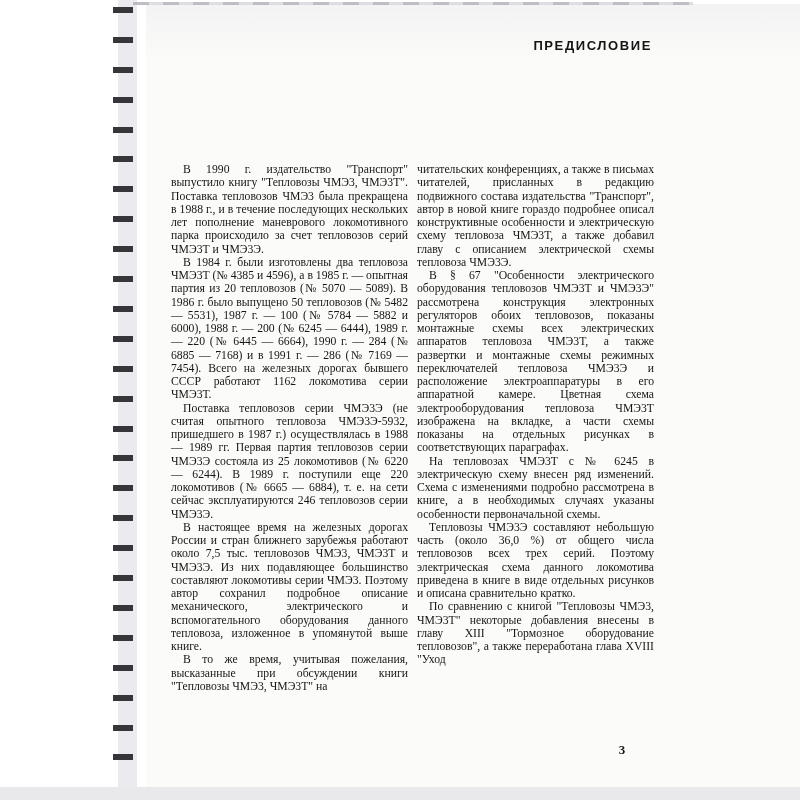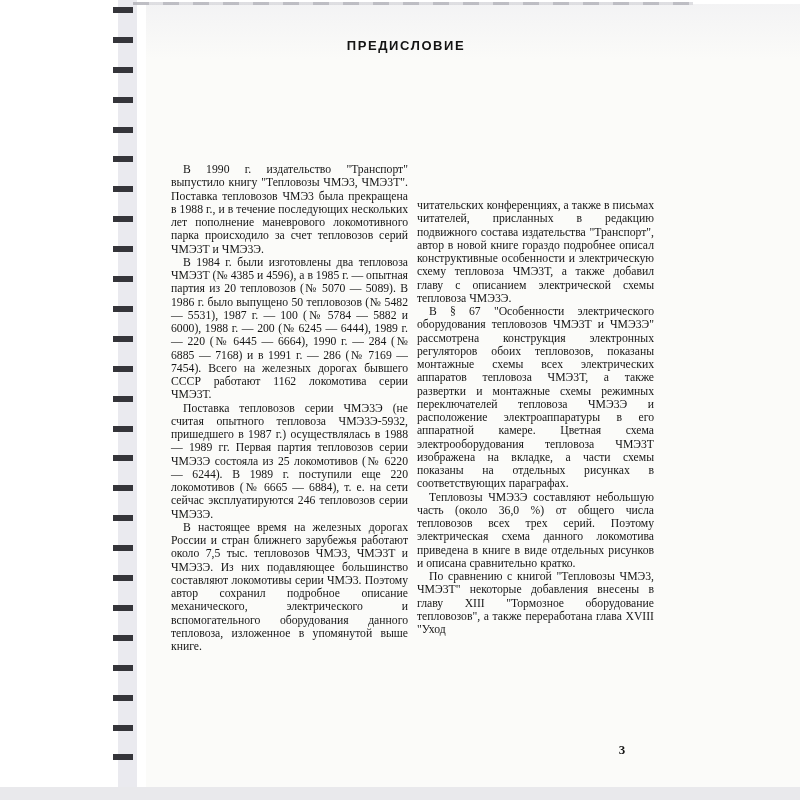--- a/index.html
+++ b/index.html
@@ -40,38 +40,38 @@
     position: absolute;
     left: 0; top: 787px;
     width: 800px; height: 13px;
     background: #e9e9ec;
   }
   .title {
     position: absolute;
     left: 160px; top: 38px;
     width: 492px;
     margin: 0;
-    text-align: center;
+    text-align: right;
     font-family: "Liberation Sans", sans-serif;
     font-size: 13px;
     font-weight: 700;
     letter-spacing: 1.6px;
     color: #141414;
   }
   .col {
     position: absolute;
     top: 163px;
     width: 237px;
     text-align: justify;
     font-size: 11.7px;
     line-height: 13.25px;
     color: #161616;
   }
   .col-left  { left: 171px; }
-  .col-right { left: 417px; margin-top: 36px; }
+  .col-right { left: 417px; }
   .para { margin: 0; text-indent: 12px; }
   .col-right .para:first-child { text-indent: 0; }
   .page-number {
     position: absolute;
     left: 602px; top: 742px;
     width: 40px;
     text-align: center;
     font-size: 13px;
     font-weight: 700;
     color: #141414;
@@ -87,23 +87,25 @@
   <div class="edge-top"></div>
   <div class="edge-bottom"></div>
 
   <h1 class="title">ПРЕДИСЛОВИЕ</h1>
 
   <div class="col col-left">
       <p class="para">В 1990 г. издательство "Транспорт" выпустило книгу "Тепловозы ЧМЭ3, ЧМЭ3Т". Поставка тепловозов ЧМЭ3 была прекращена в 1988 г., и в течение последующих нескольких лет пополнение маневрового локомотивного парка происходило за счет тепловозов серий ЧМЭ3Т и ЧМЭ3Э.</p>
       <p class="para">В 1984 г. были изготовлены два тепловоза ЧМЭ3Т (№ 4385 и 4596), а в 1985 г. — опытная партия из 20 тепловозов (№ 5070 — 5089). В 1986 г. было выпущено 50 тепловозов (№ 5482 — 5531), 1987 г. — 100 (№ 5784 — 5882 и 6000), 1988 г. — 200 (№ 6245 — 6444), 1989 г. — 220 (№ 6445 — 6664), 1990 г. — 284 (№ 6885 — 7168) и в 1991 г. — 286 (№ 7169 — 7454). Всего на железных дорогах бывшего СССР работают 1162 локомотива серии ЧМЭ3Т.</p>
       <p class="para">Поставка тепловозов серии ЧМЭ3Э (не считая опытного тепловоза ЧМЭ3Э-5932, пришедшего в 1987 г.) осуществлялась в 1988 — 1989 гг. Первая партия тепловозов серии ЧМЭ3Э состояла из 25 локомотивов (№ 6220 — 6244). В 1989 г. поступили еще 220 локомотивов (№ 6665 — 6884), т. е. на сети сейчас эксплуатируются 246 тепловозов серии ЧМЭ3Э.</p>
       <p class="para">В настоящее время на железных дорогах России и стран ближнего зарубежья работают около 7,5 тыс. тепловозов ЧМЭ3, ЧМЭ3Т и ЧМЭ3Э. Из них подавляющее большинство составляют локомотивы серии ЧМЭ3. Поэтому автор сохранил подробное описание механического, электрического и вспомогательного оборудования данного тепловоза, изложенное в упомянутой выше книге.</p>
+      <p class="para">В то же время, учитывая пожелания, высказанные при обсуждении книги "Тепловозы ЧМЭ3, ЧМЭ3Т" на</p>
     </div>
 
   <div class="col col-right">
       <p class="para">читательских конференциях, а также в письмах читателей, присланных в редакцию подвижного состава издательства "Транспорт", автор в новой книге гораздо подробнее описал конструктивные особенности и электрическую схему тепловоза ЧМЭ3Т, а также добавил главу с описанием электрической схемы тепловоза ЧМЭ3Э.</p>
       <p class="para">В § 67 "Особенности электрического оборудования тепловозов ЧМЭ3Т и ЧМЭ3Э" рассмотрена конструкция электронных регуляторов обоих тепловозов, показаны монтажные схемы всех электрических аппаратов тепловоза ЧМЭ3Т, а также развертки и монтажные схемы режимных переключателей тепловоза ЧМЭ3Э и расположение электроаппаратуры в его аппаратной камере. Цветная схема электрооборудования тепловоза ЧМЭ3Т изображена на вкладке, а части схемы показаны на отдельных рисунках в соответствующих параграфах.</p>
+      <p class="para">На тепловозах ЧМЭ3Т с № 6245 в электрическую схему внесен ряд изменений. Схема с изменениями подробно рассмотрена в книге, а в необходимых случаях указаны особенности первоначальной схемы.</p>
       <p class="para">Тепловозы ЧМЭ3Э составляют небольшую часть (около 36,0 %) от общего числа тепловозов всех трех серий. Поэтому электрическая схема данного локомотива приведена в книге в виде отдельных рисунков и описана сравнительно кратко.</p>
       <p class="para">По сравнению с книгой "Тепловозы ЧМЭ3, ЧМЭ3Т" некоторые добавления внесены в главу XIII "Тормозное оборудование тепловозов", а также переработана глава XVIII "Уход</p>
     </div>
 
   <div class="page-number">3</div>
 </div>
 
 </body></html>

